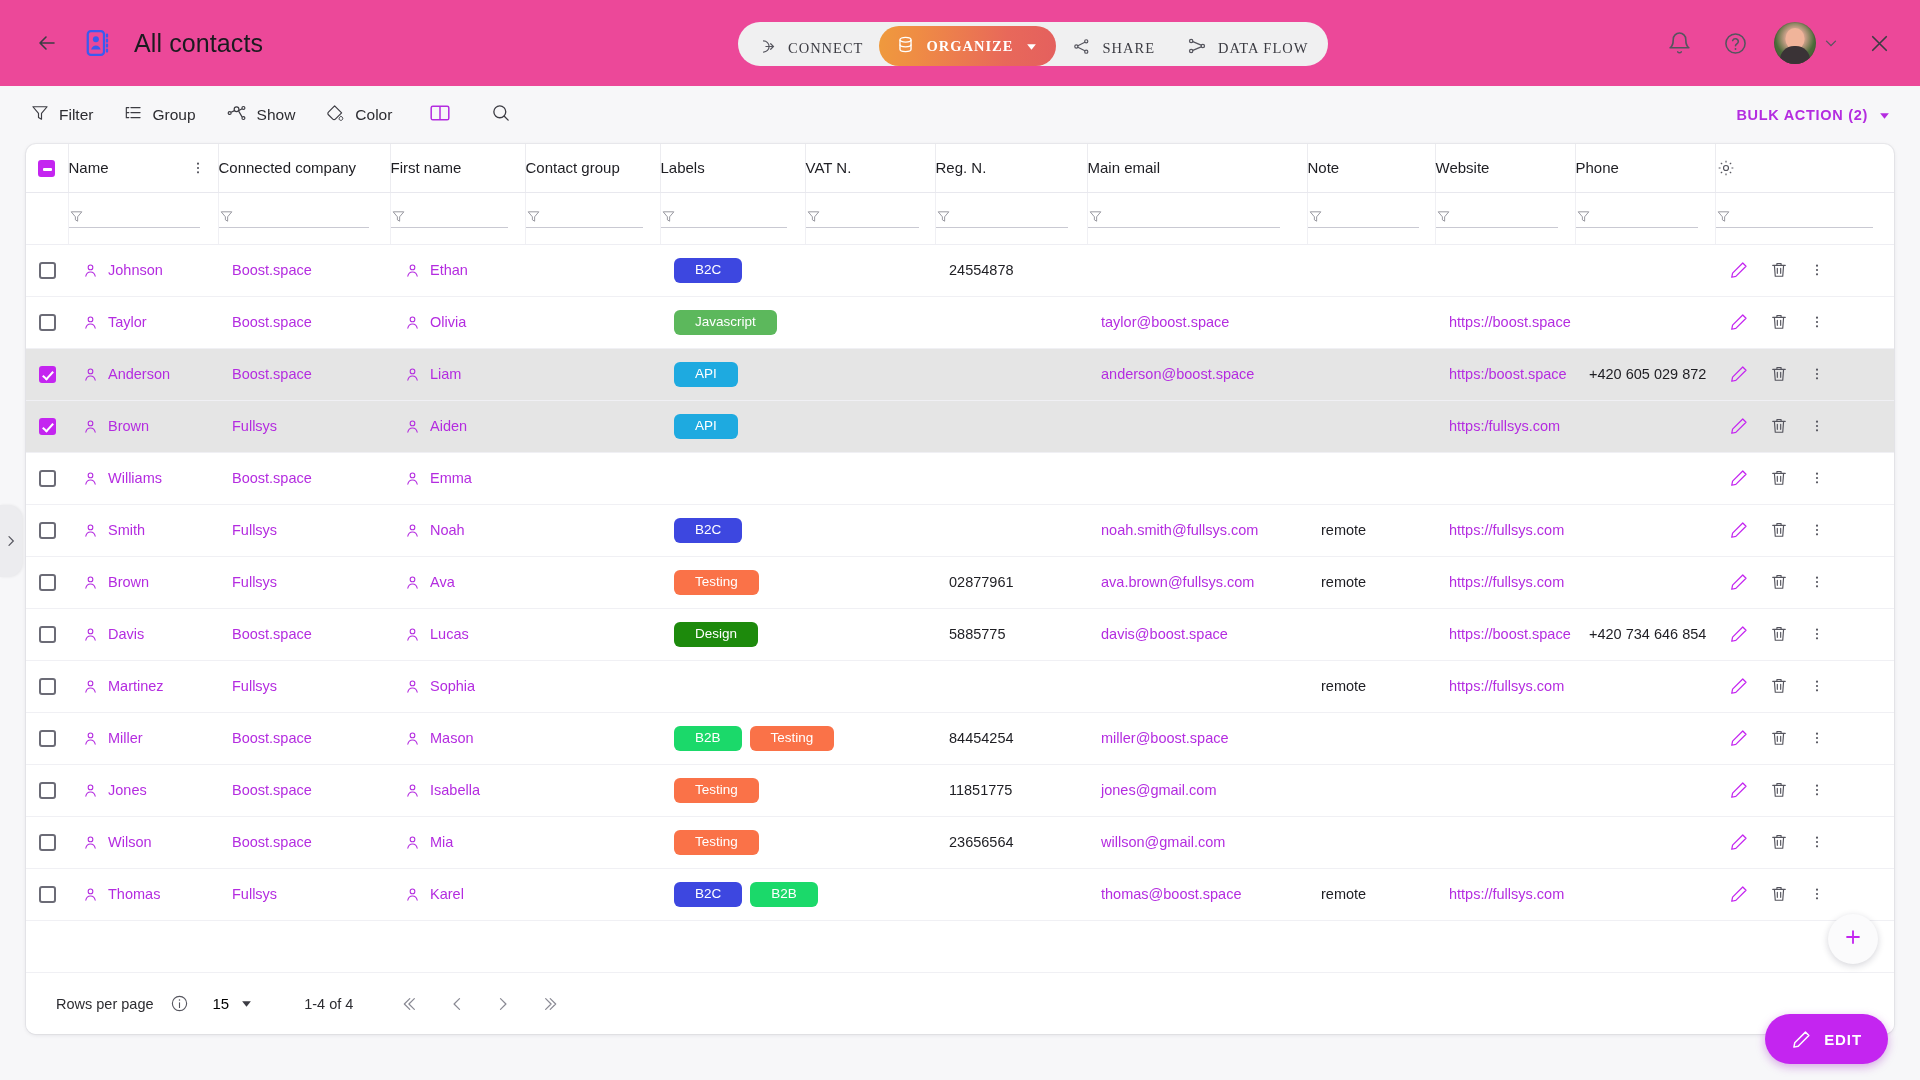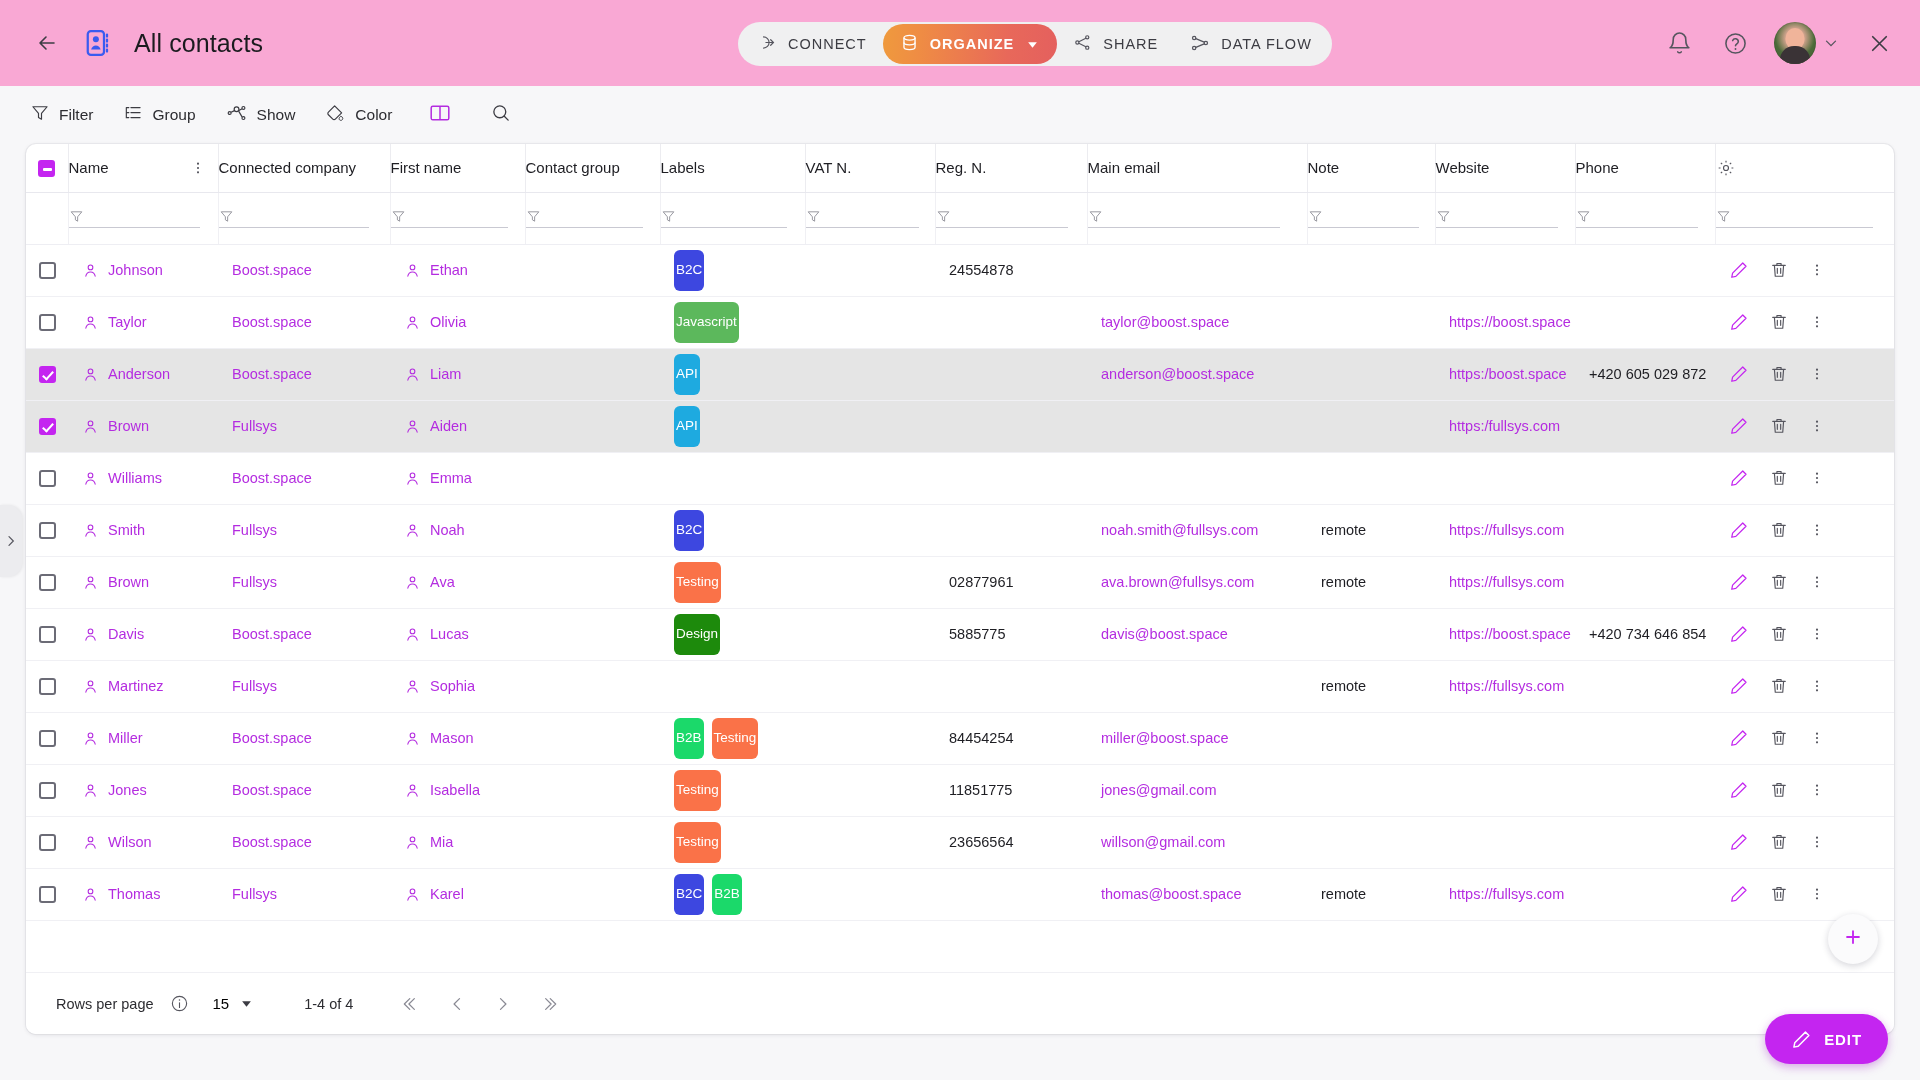--- a/index.html
+++ b/index.html
@@ -8,37 +8,37 @@
     font-family: "Liberation Sans", sans-serif;
     background: #f7f7f9;
     overflow: hidden;
     -webkit-font-smoothing: antialiased;
   }
   .app { position: relative; width: 1920px; height: 1080px; }
 
   
   .header {
     position: absolute; top: 0; left: 0; width: 1920px; height: 86px;
-    background: #f9a8d4;
+    background: #ec4899;
     display: flex; align-items: center;
   }
   .hdr-left { display: flex; align-items: center; padding-left: 30px; gap: 18px; }
   .back-btn {
     width: 34px; height: 34px; display: flex; align-items: center; justify-content: center;
     cursor: pointer;
   }
   .title-icon {
     width: 34px; height: 34px; display: flex; align-items: center; justify-content: center;
   }
   .page-title { font-size: 25px; color: #1b1b1f; font-weight: 400; letter-spacing: .1px; }
 
   .hdr-center {
     position: absolute; left: 738px; top: 22px;
-    display: flex; align-items: center; height: 44px;
-    background: #f0f0f1; border-radius: 24px; padding: 0 4px;
+    display: flex; align-items: flex-end; height: 44px;
+    background: #f0f0f1; border-radius: 24px; padding: 0 4px; font-family: Liberation Serif, serif;
   }
   .pill-btn {
     display: flex; align-items: center; gap: 11px;
     height: 36px; padding: 0 16px; border-radius: 20px;
     font-size: 14.5px; letter-spacing: .9px; color: #3c3c43; cursor: pointer;
     white-space: nowrap;
   }
   .pill-btn.active {
     background: linear-gradient(95deg, #ef9a3d 0%, #ef8c44 22%, #e8685a 72%, #e4605e 100%);
     color: #fff; height: 40px; padding: 0 17px; border-radius: 21px;
@@ -146,21 +146,21 @@
     background:#c425f0; border-color:#c425f0; position:relative;
   }
   .cbx.indet::after {
     content:""; position:absolute; left:3px; top:6px; width:9px; height:2.5px; background:#fff; border-radius:1px;
   }
 
   
   .tags { display: flex; align-items: center; gap: 8px; }
   .tag {
     display: inline-flex; align-items: center; justify-content: center;
-    height: 41px; padding: 0 2px; border-radius: 6px;
+    height: 25px; padding: 0 21px; border-radius: 6px;
     color: #fff; font-size: 13.5px; line-height: 1; white-space: nowrap;
   }
 
   .rowactions { display: flex; align-items: center; justify-content: flex-start; gap: 20px; }
 
   
   .footer {
     position: absolute; left: 0; bottom: 0; width: 1868px; height: 62px;
     background: #fff; display: flex; align-items: center; padding-left: 30px; gap: 16px;
     border-top: 1px solid #f0f0f4;
@@ -349,20 +349,28 @@
     </div>
     <div class="tool" style="margin-left:8px;">
       <span>
         <svg width="22" height="22" viewBox="0 0 24 24" fill="none" stroke="#3c3c43" stroke-width="1.45" stroke-linecap="round">
             <circle cx="10.7" cy="10.7" r="6.5"></circle>
             <path d="M15.6 15.6l4.2 4.2"></path>
           </svg>
       </span>
     </div>
   </div>
+  <div class="bulk-action">
+    <span>BULK ACTION (2)</span>
+    <span style="display:flex;">
+      <svg width="15" height="15" viewBox="0 0 24 24">
+          <path d="M5 8.5h14L12 17z" fill="#b42ce0"></path>
+        </svg>
+    </span>
+  </div>
 
   <div class="grid-card">
     <table class="grid">
       <colgroup>
         <col style="width:42px">
           <col style="width:150px">
           <col style="width:172px">
           <col style="width:135px">
         <col style="width:135px">
           <col style="width:145px">

